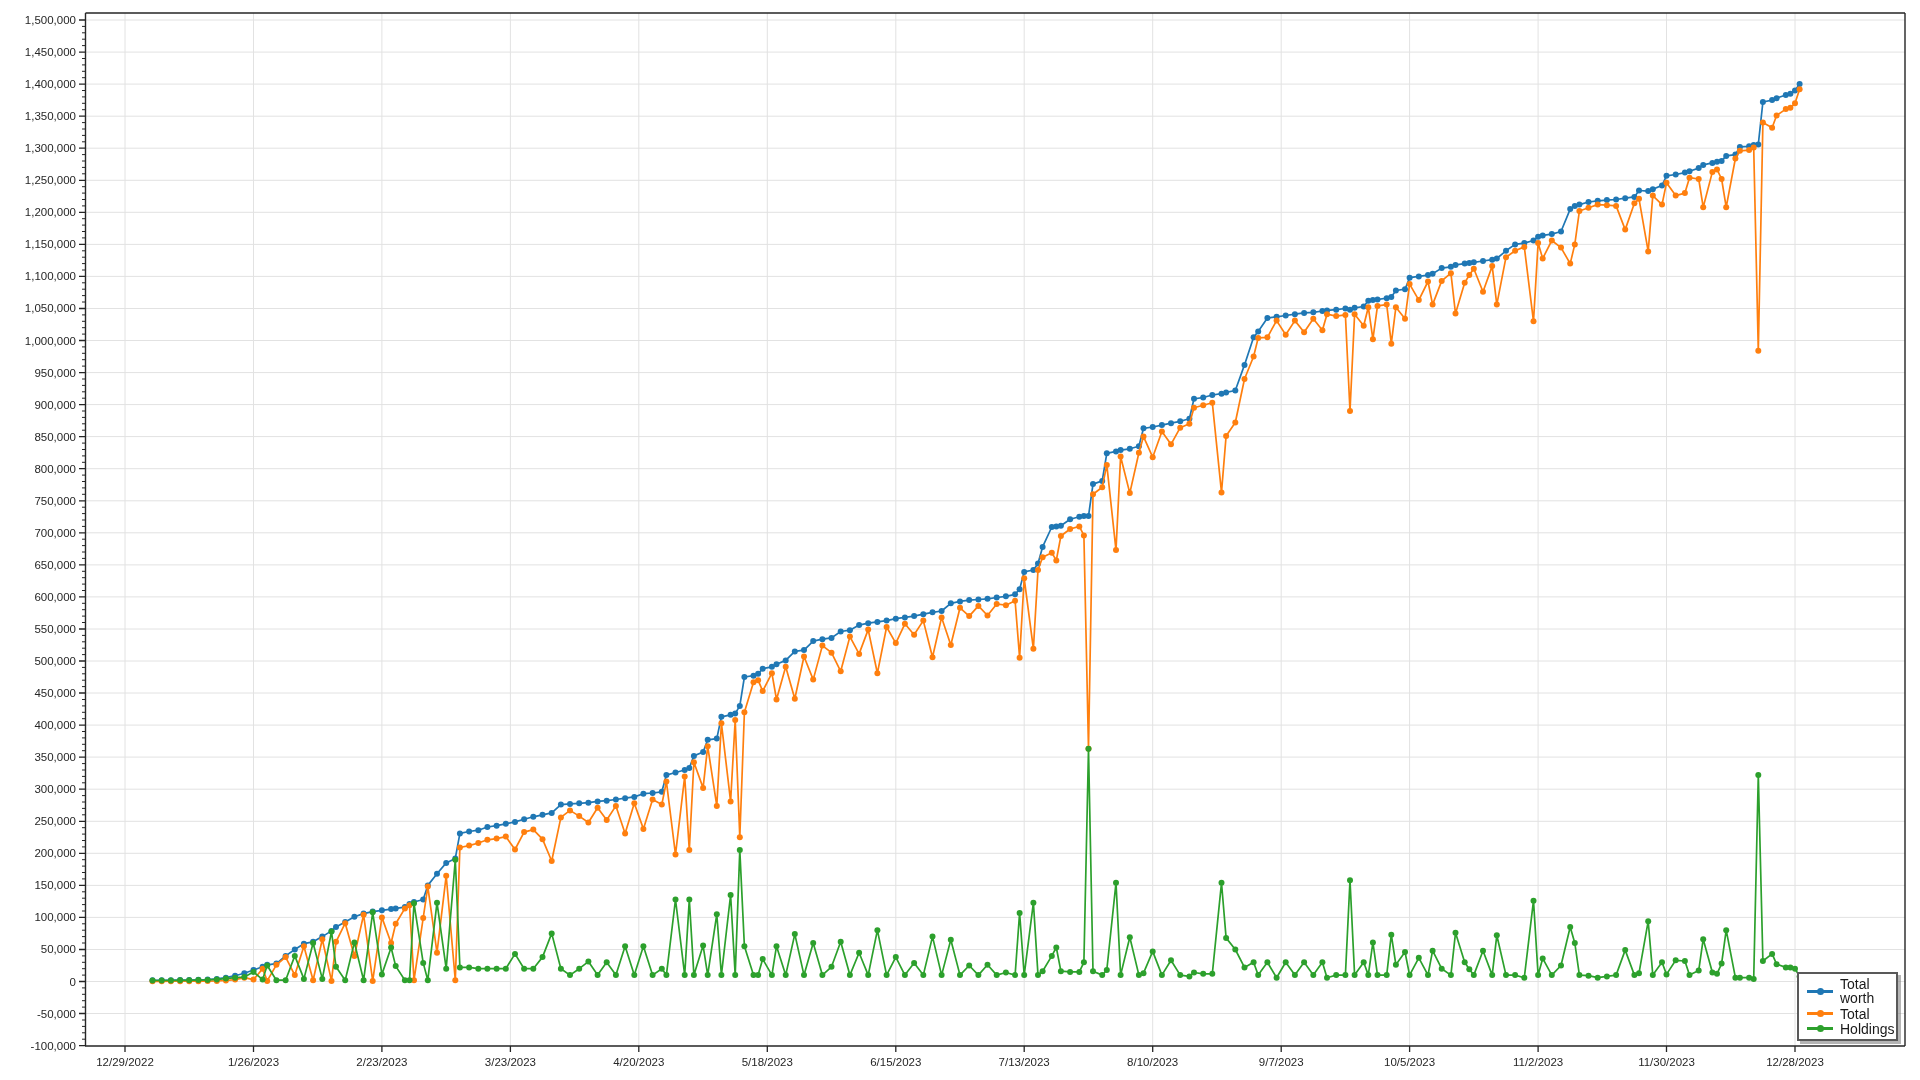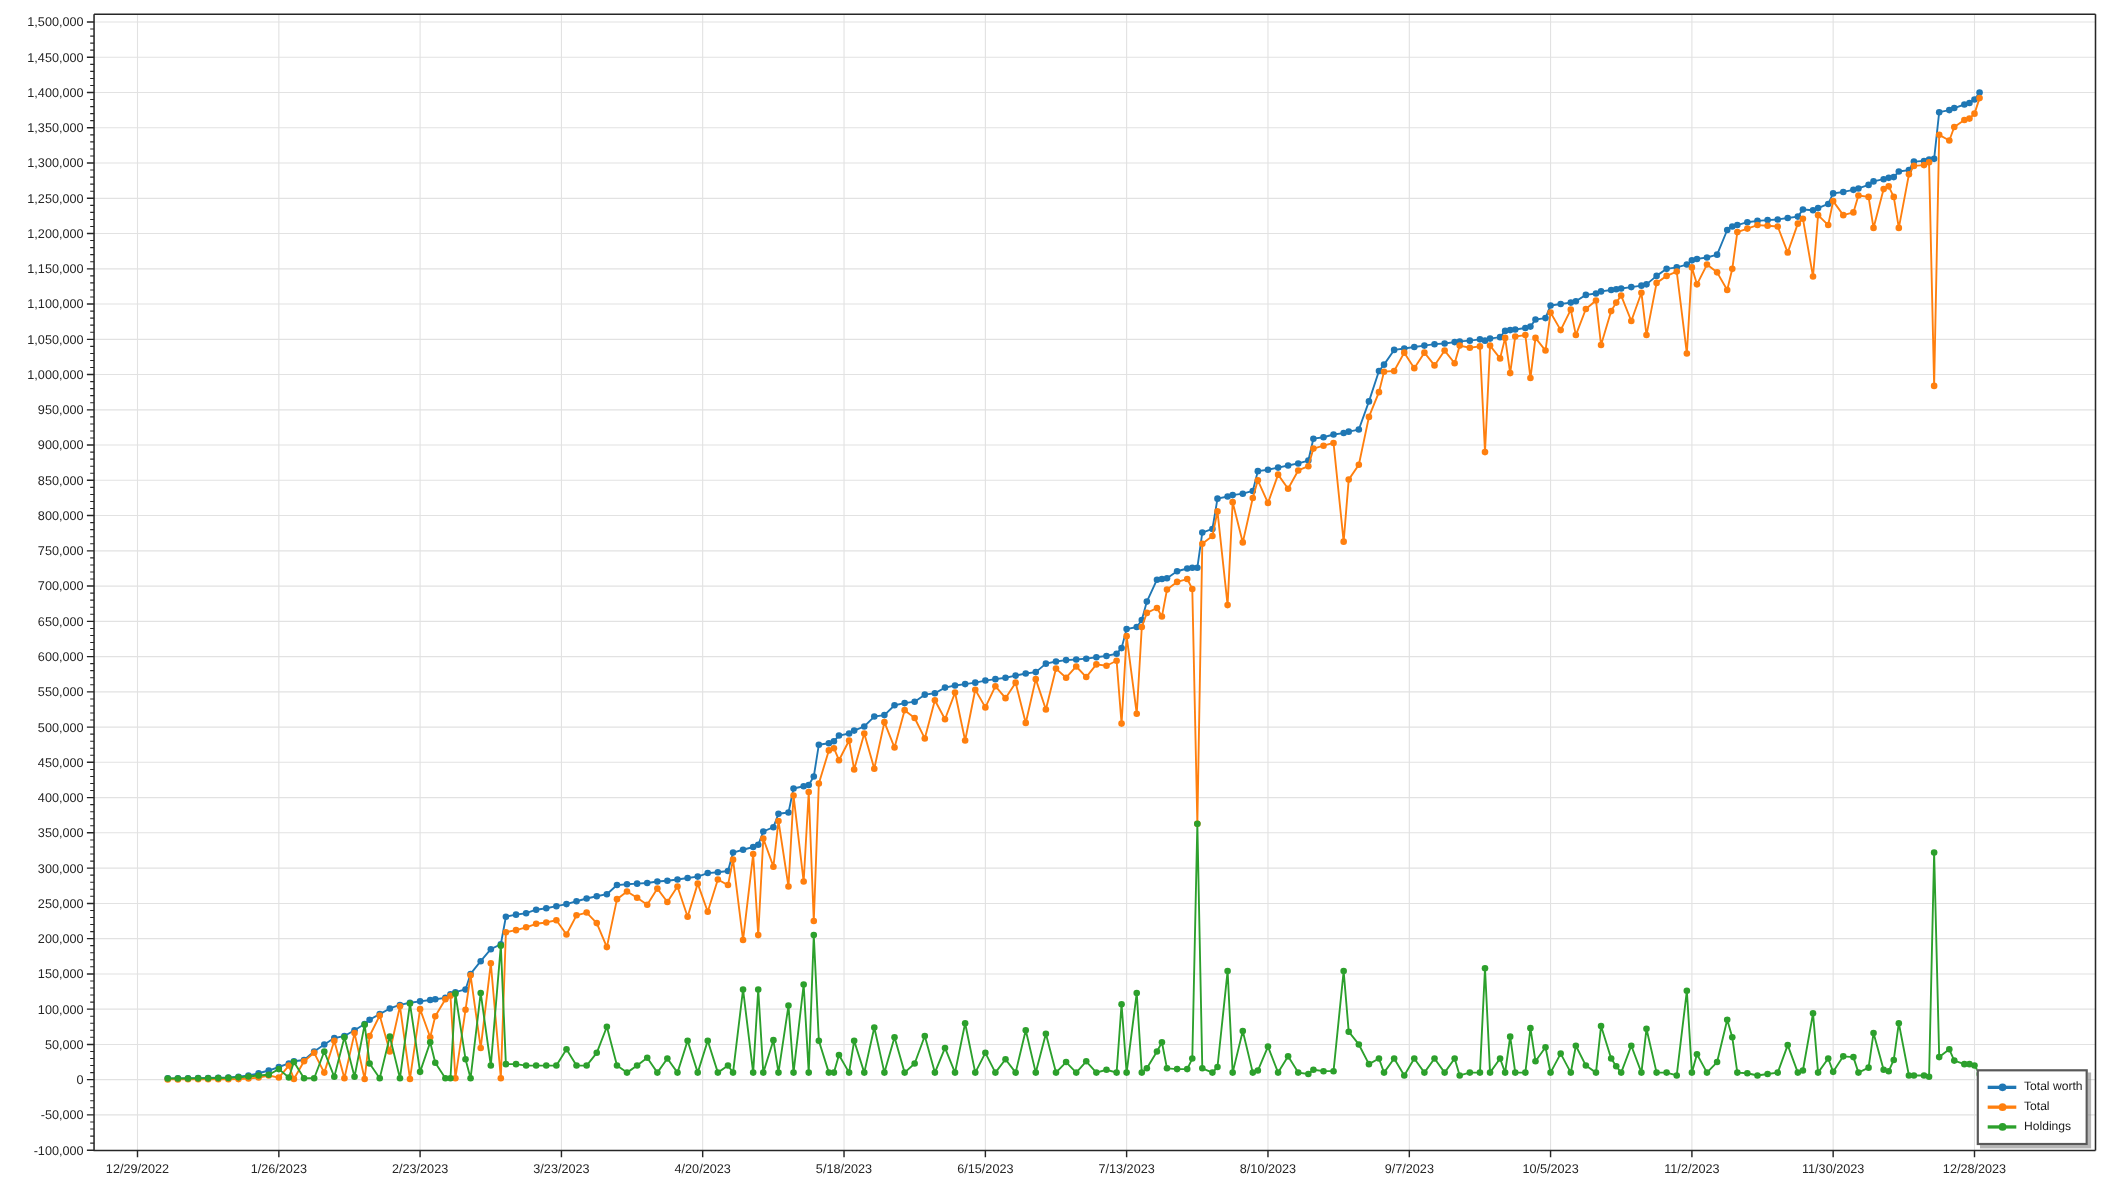--- a/index.html
+++ b/index.html
@@ -2,21 +2,21 @@
 <html><head>
 <meta charset="utf-8">
 <style>
   html,body{margin:0;padding:0;background:#fff;}
   .stage{position:relative;width:1920px;height:1080px;background:#ffffff;overflow:hidden;
          font-family:"Liberation Sans","DejaVu Sans",sans-serif;}
   svg{position:absolute;left:0;top:0;}
   .legend{position:absolute;left:1797px;top:972px;width:101px;height:69px;background:#ffffff;
           border:2px solid #595959;box-shadow:3px 3px 0 rgba(120,120,120,.55);
           display:flex;flex-direction:column;justify-content:space-evenly;padding:2px 0 2px 8px;box-sizing:border-box;}
-  .legend-item{display:flex;align-items:center;gap:7px;font-size:11px;color:#1a1a1a;line-height:1;}
+  .legend-item{display:flex;align-items:center;gap:7px;font-size:14px;color:#1a1a1a;line-height:1;}
   .lmark{position:relative;width:26px;height:9px;flex:0 0 auto;}
   .lmark::before{content:"";position:absolute;left:0;right:0;top:3.2px;height:2.6px;background:var(--c);}
   .lmark::after{content:"";position:absolute;left:50%;top:50%;width:7px;height:7px;margin:-3.5px 0 0 -3.5px;border-radius:50%;background:var(--c);}
   text{font-family:"Liberation Sans","DejaVu Sans",sans-serif;}
 </style>
 </head>
 <body>
 
 <div class="stage">
   <svg id="chart" width="1920" height="1080" viewBox="0 0 1920 1080">

